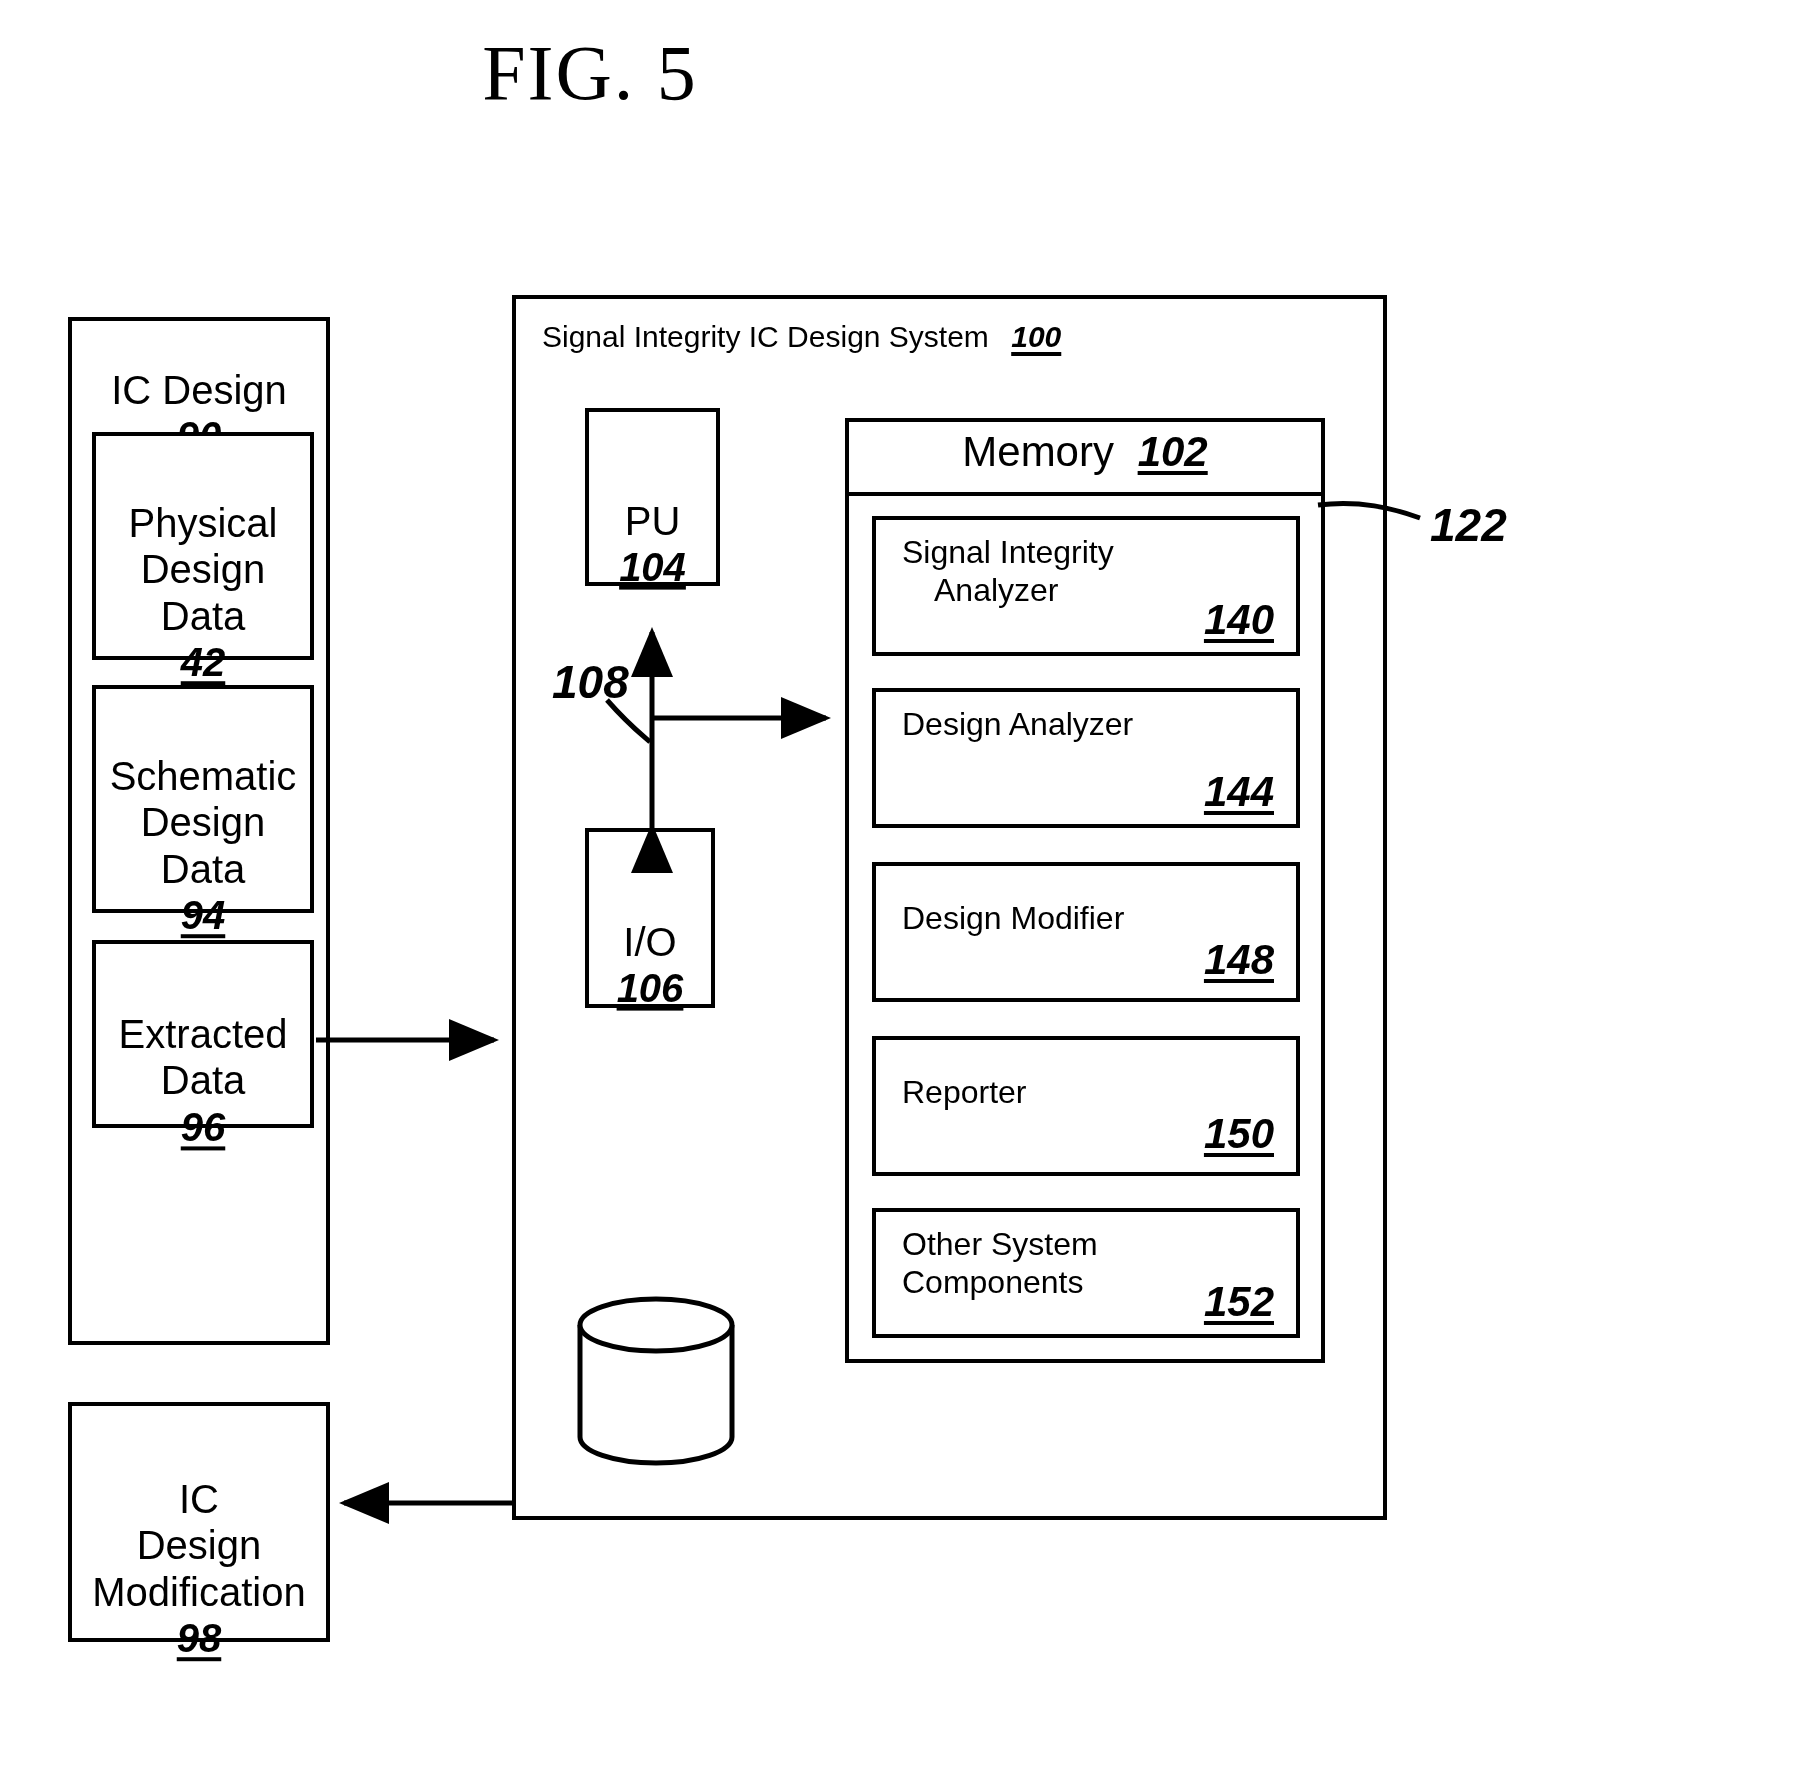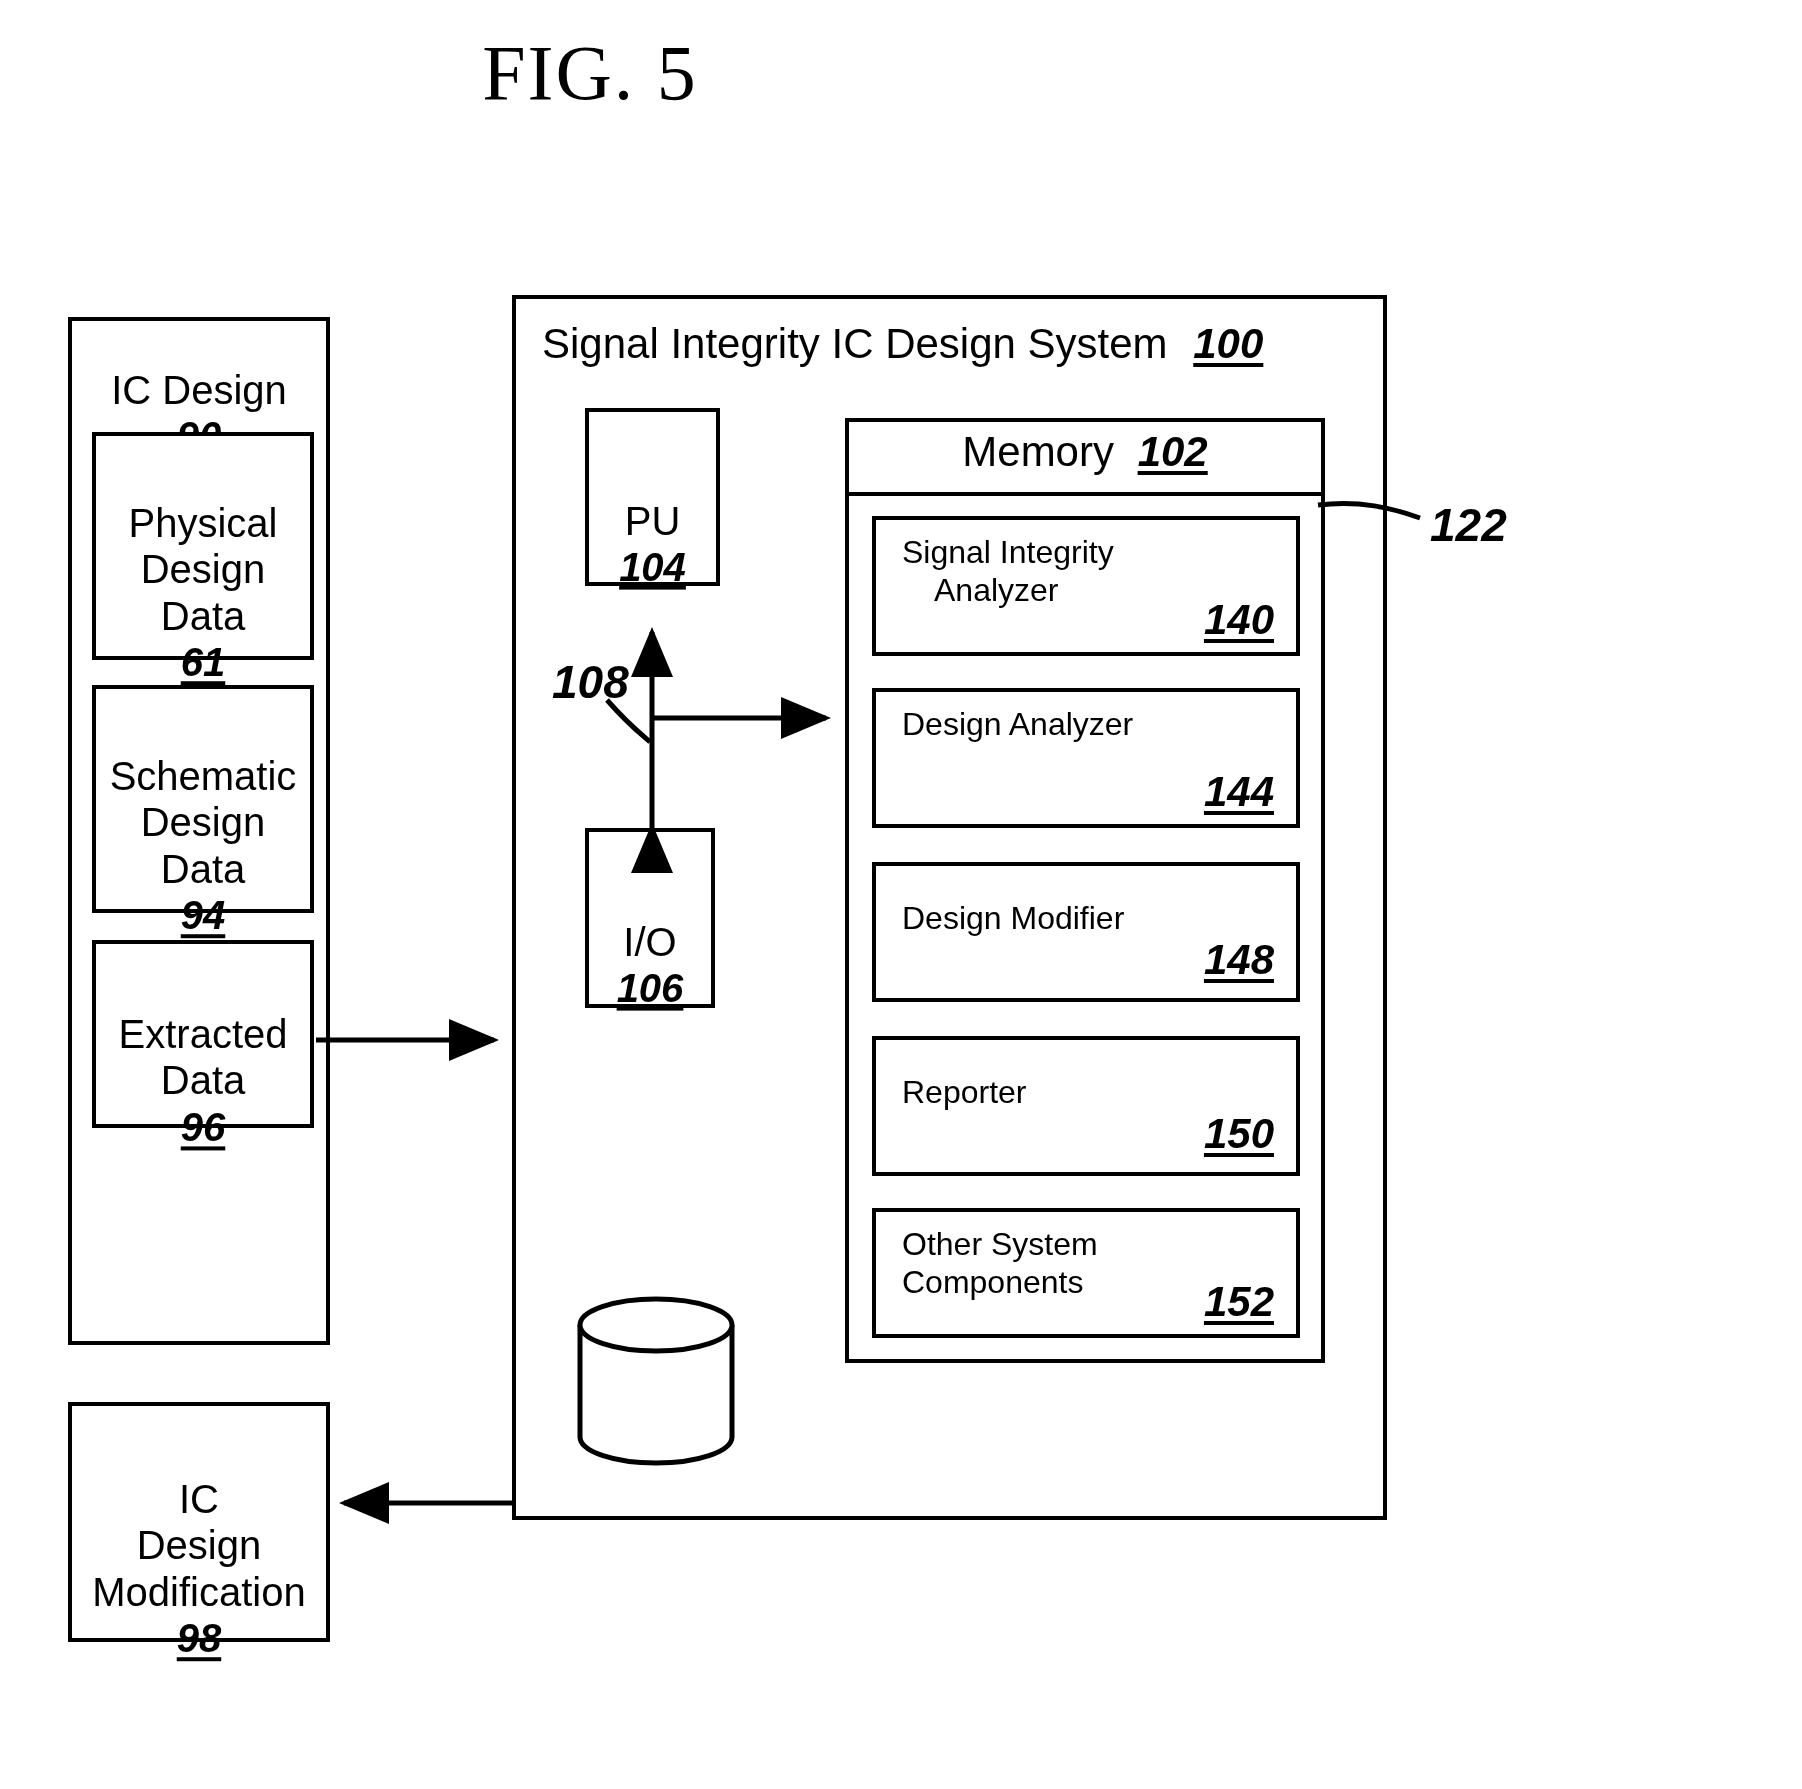--- a/index.html
+++ b/index.html
@@ -20,21 +20,21 @@
   #sdd{left:92px;top:685px;width:222px;height:228px;}
   #exd{left:92px;top:940px;width:222px;height:188px;}
   #icmod{left:68px;top:1402px;width:262px;height:240px;}
 
   .inner-txt{position:absolute;left:0;top:50%;transform:translateY(-50%);
              width:100%;text-align:center;font-size:40px;line-height:1.16;margin-top:47px;}
 
   
   #sys{left:512px;top:295px;width:875px;height:1225px;}
   #sys-title{position:absolute;left:542px;top:320px;width:800px;
-             font-size:42px;white-space:nowrap;}
+             font-size:30px;white-space:nowrap;}
 
   #pu{left:585px;top:408px;width:135px;height:178px;}
   #io{left:585px;top:828px;width:130px;height:180px;}
 
   #mem{left:845px;top:418px;width:480px;height:945px;}
   #mem-hdr{position:absolute;left:845px;top:428px;width:480px;text-align:center;
            font-size:42px;}
   #mem-div{position:absolute;left:849px;top:492px;width:472px;height:4px;background:#000;}
 
   .mod{position:absolute;border:4px solid #000;box-sizing:border-box;background:#fff;
@@ -65,21 +65,21 @@
 <div class="box" id="ic-design">
   <div class="hdr">
     <span>IC Design</span><br>
     <span class="ref">90</span>
   </div>
 </div>
 
 <div class="box" id="pdd">
   <div class="inner-txt">
     Physical<br>Design<br>Data<br>
-    <span class="ref">61</span>
+    <span class="ref">42</span>
   </div>
 </div>
 
 <div class="box" id="sdd">
   <div class="inner-txt">
     Schematic<br>Design<br>Data<br>
     <span class="ref">94</span>
   </div>
 </div>
 

